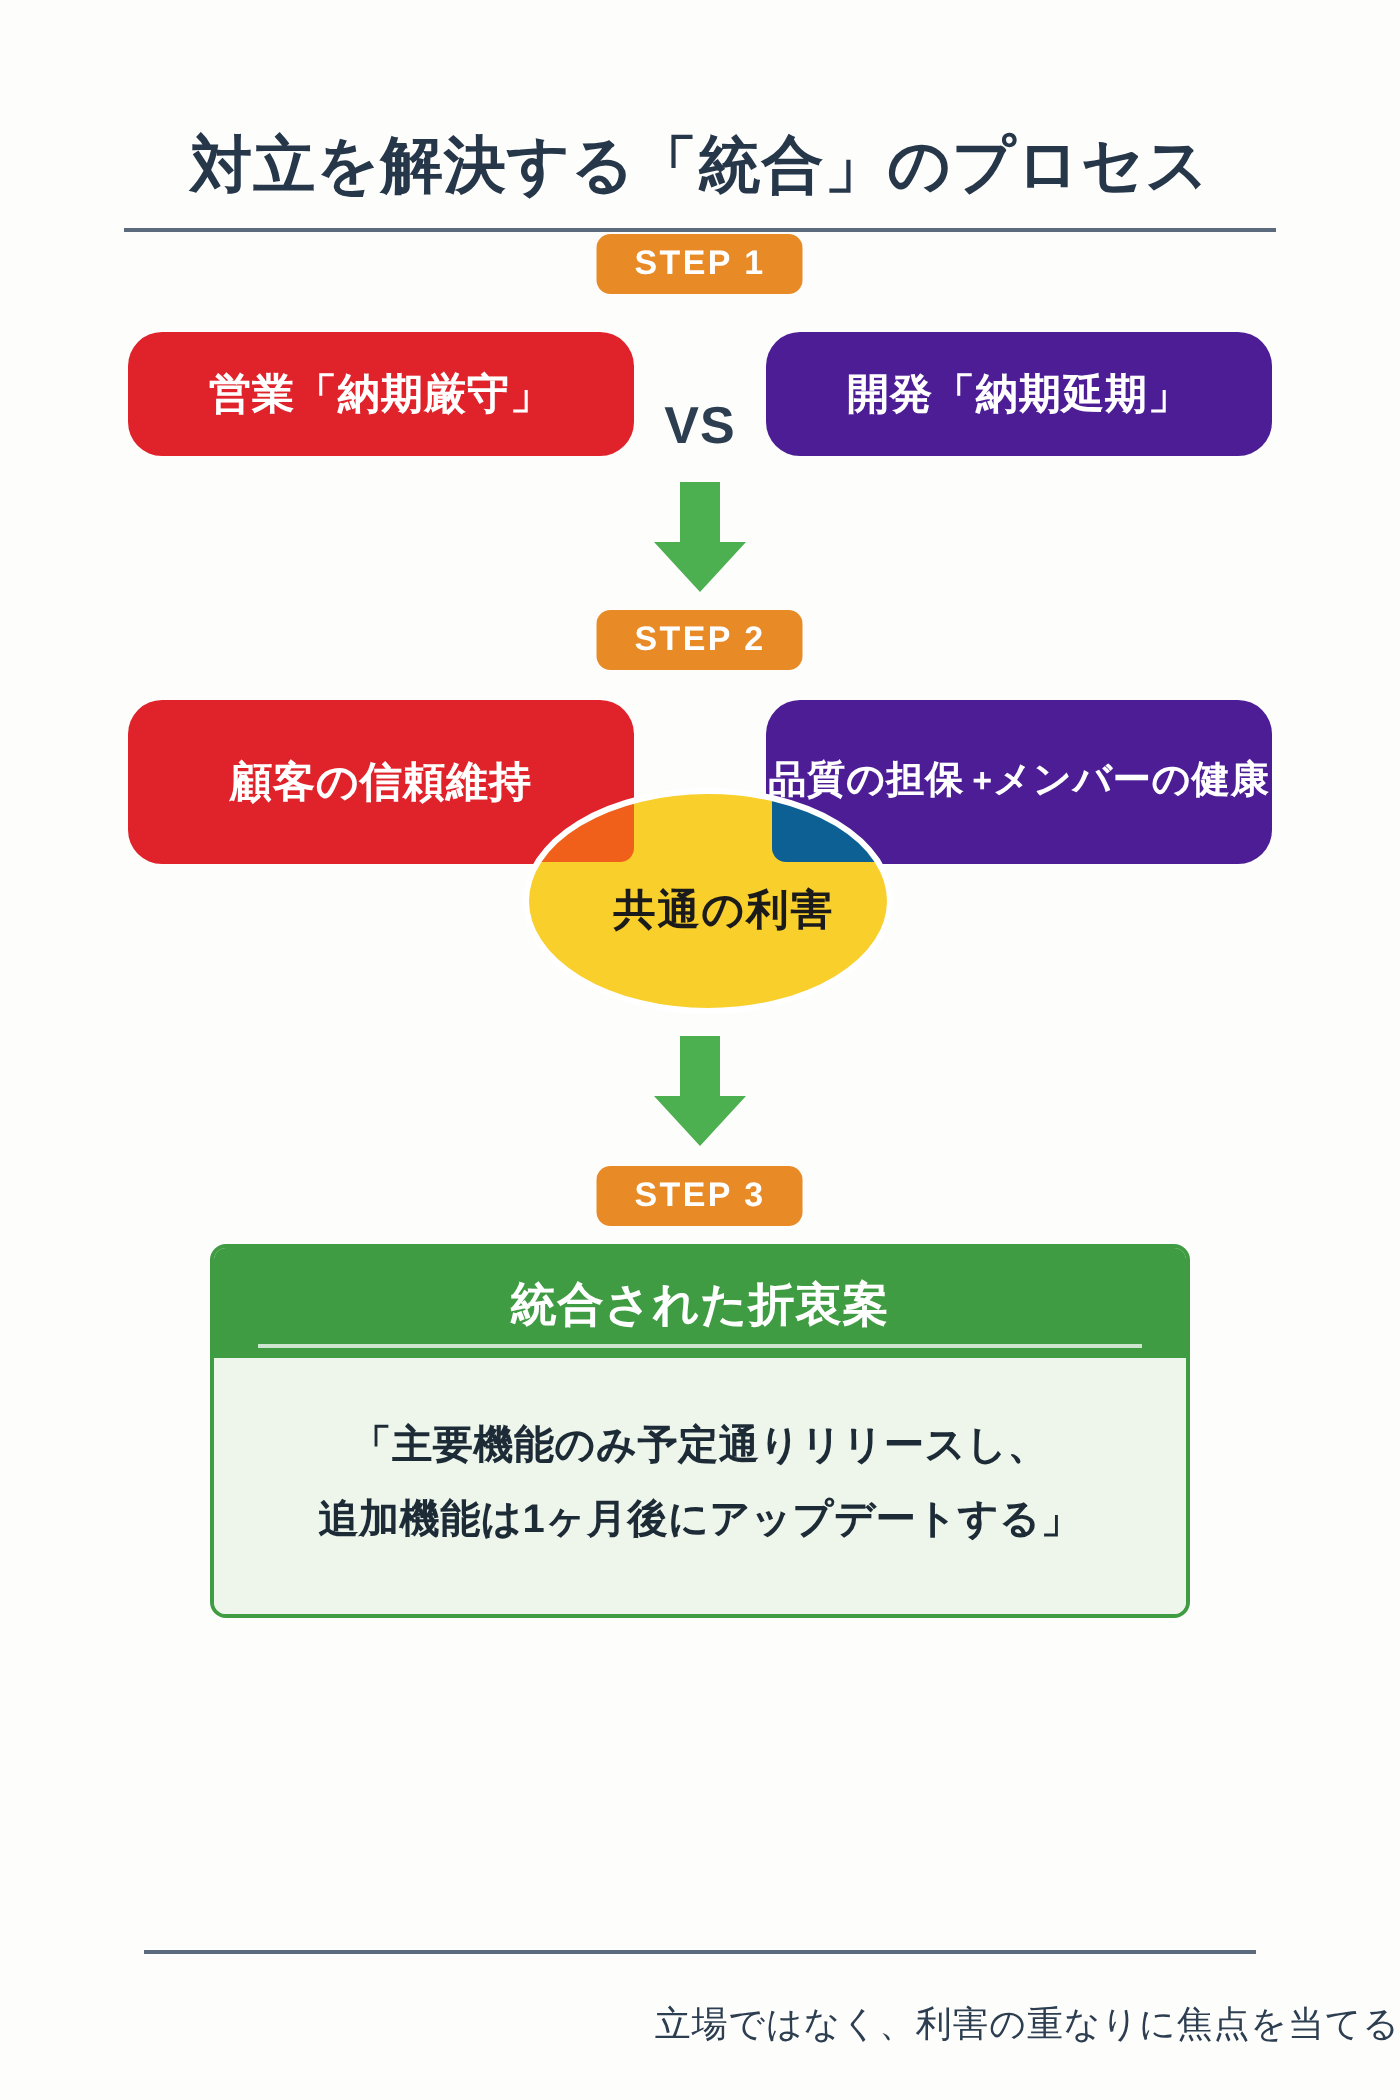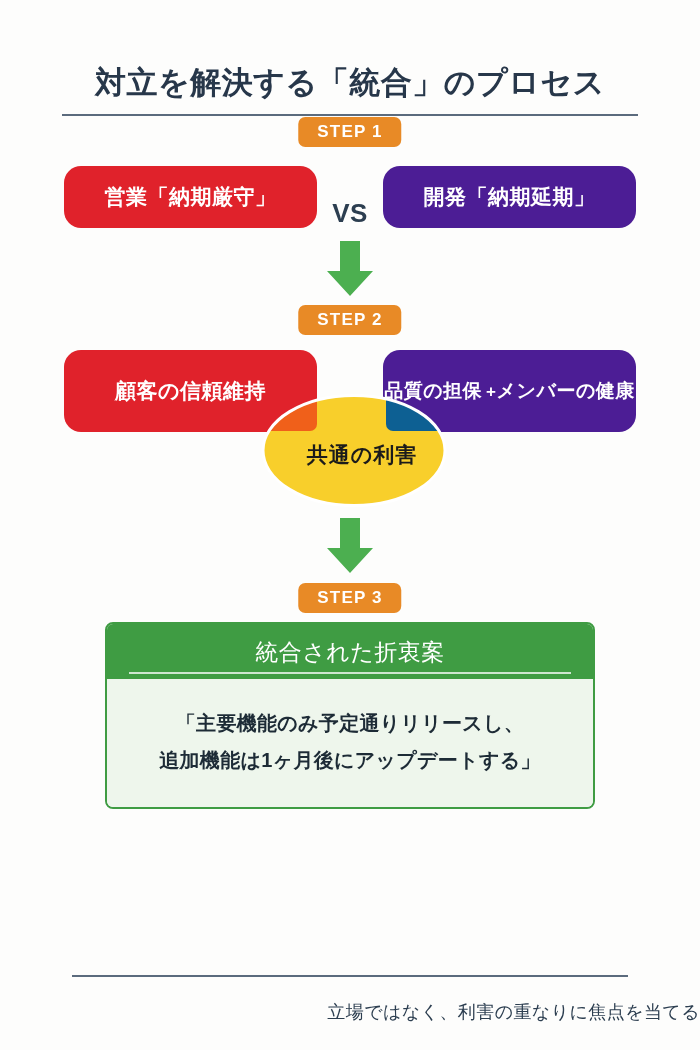--- a/index.html
+++ b/index.html
@@ -180,21 +180,21 @@
     border-radius: 8px;
     overflow: hidden;
     background: #eef6ec;
     box-sizing: border-box;
   }
   .result-header {
     background: #3f9c43;
     color: #ffffff;
     text-align: center;
     font-size: 23px;
-    font-weight: normal;
+    font-weight: bold;
     padding: 13px 0 11px 0;
     position: relative;
     letter-spacing: 0.5px;
   }
   .result-header::after {
     content: "";
     position: absolute;
     left: 22px;
     right: 22px;
     bottom: 5px;

